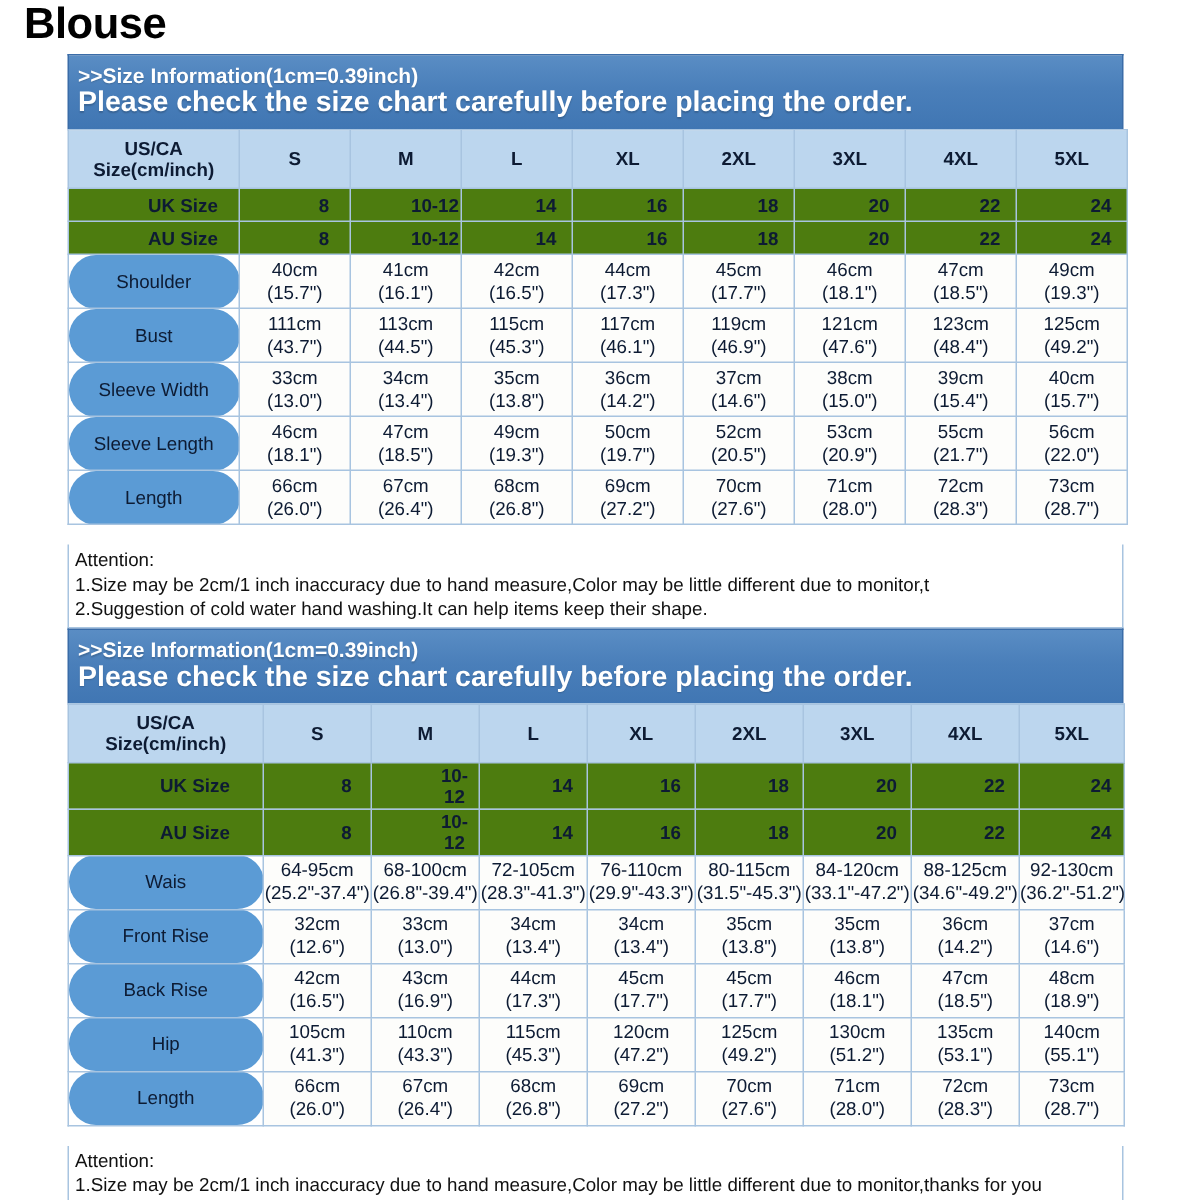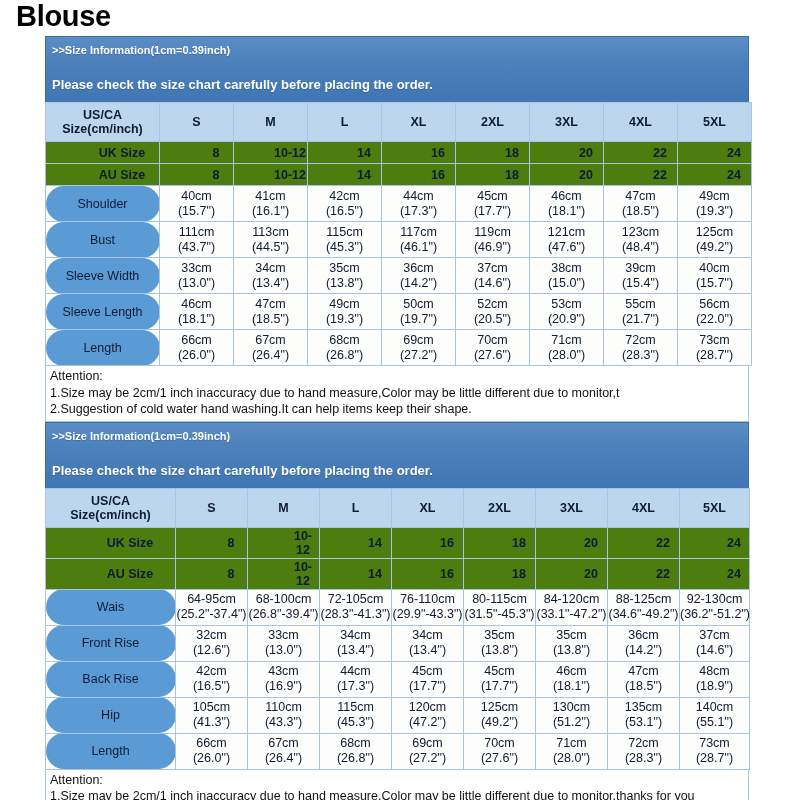--- a/index.html
+++ b/index.html
@@ -37,32 +37,31 @@
 
   .banner {
     background: linear-gradient(to bottom, #5a8dc4 0%, #4a7fba 45%, #4076b3 100%);
     border: 1px solid #3a6ca8;
     border-bottom: none;
     padding: 5px 0 6px 6px;
     box-sizing: border-box;
   }
   .banner-line1 {
     color: #ffffff;
-    font-size: 11px;
+    font-size: 14px;
     font-weight: bold;
     line-height: 16px;
     text-shadow: 0 1px 1px rgba(0,0,0,0.18);
   }
   .banner-line2 {
     color: #ffffff;
-    font-size: 13px;
+    font-size: 19px;
     font-weight: bold;
     line-height: 22px;
     text-shadow: 0 1px 1px rgba(0,0,0,0.18);
-    margin-top: 16px;
   }
 
   table.size-table {
     border-collapse: collapse;
     width: 704px;
     table-layout: fixed;
   }
   table.size-table td {
     border: 1px solid #a8c4e0;
     text-align: center;
@@ -119,20 +118,21 @@
   .attention {
     border: 1px solid #a8c4e0;
     border-top: none;
     background: #ffffff;
     box-sizing: border-box;
     width: 704px;
     padding: 2px 4px 3px 4px;
     font-size: 12.5px;
     line-height: 16.5px;
     color: #111111;
+    margin-top: 13px;
   }
   .attention div { white-space: pre; }
 </style>
 </head>
 <body>
 
 <div class="page">
 
   <div class="section-title" id="blouse-title">Blouse</div>
 

